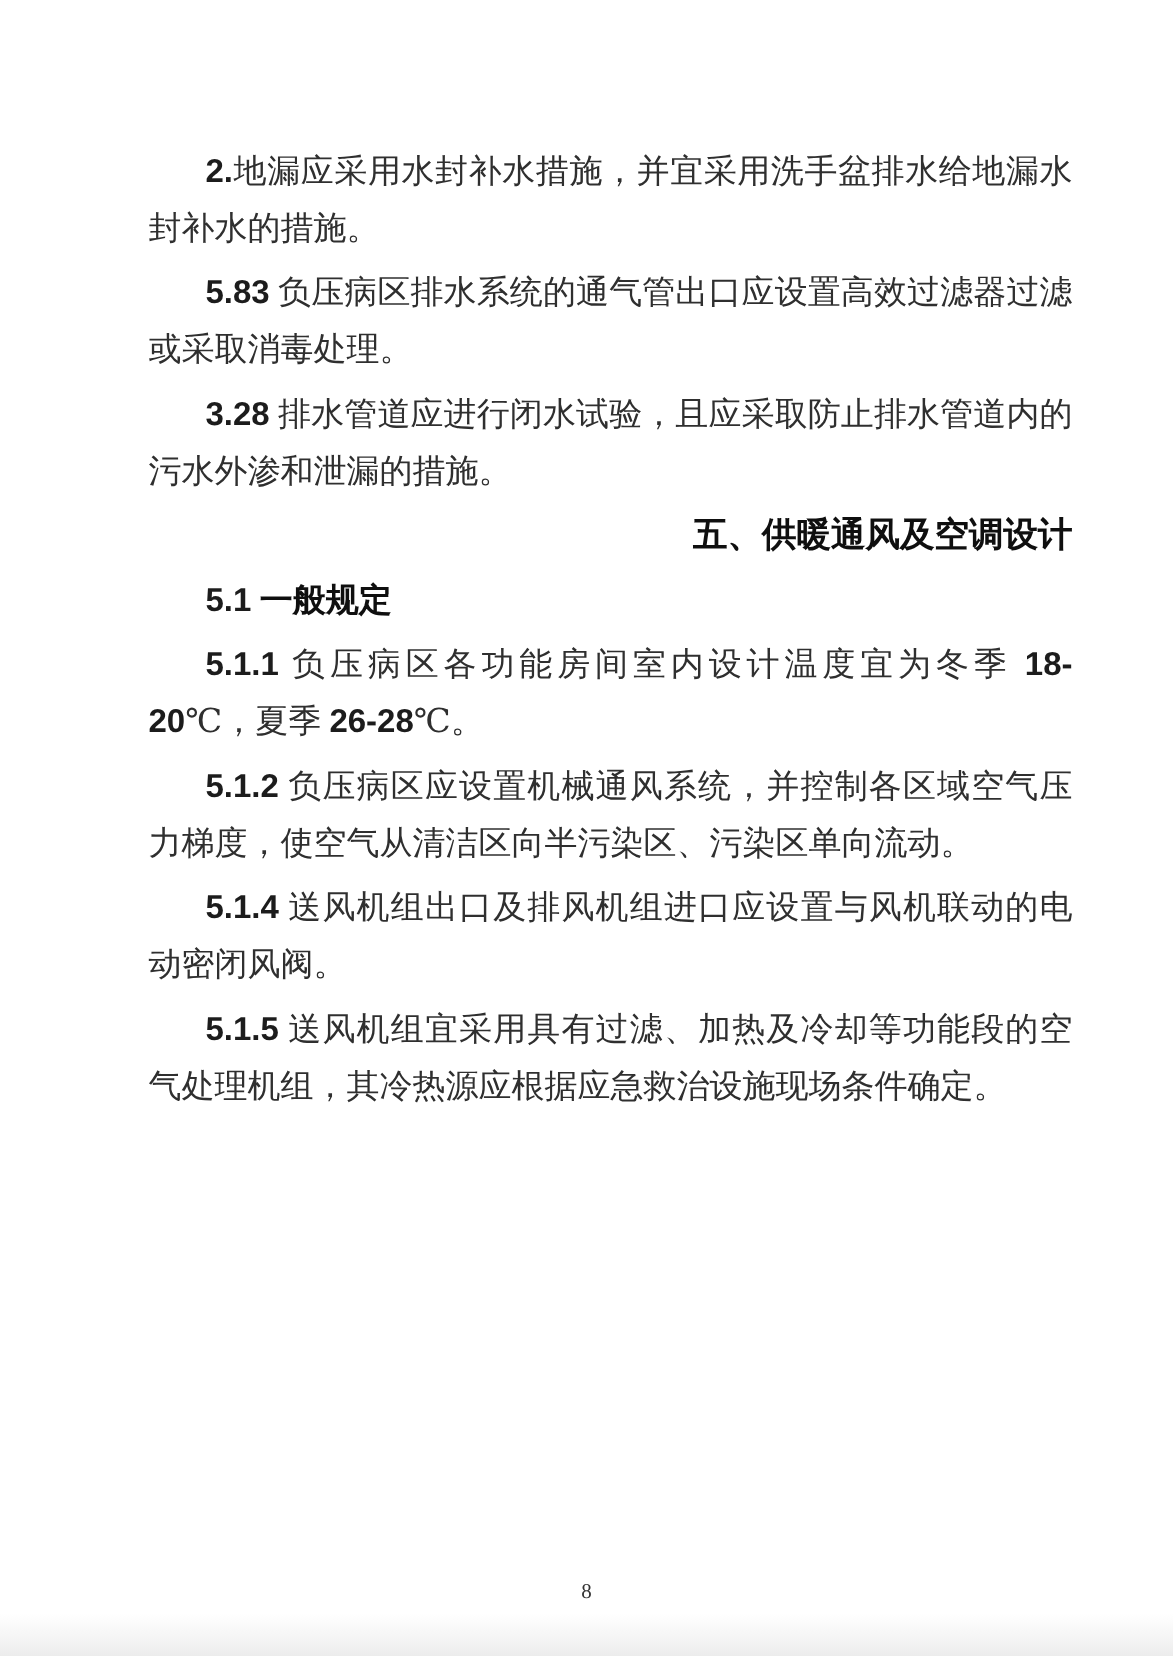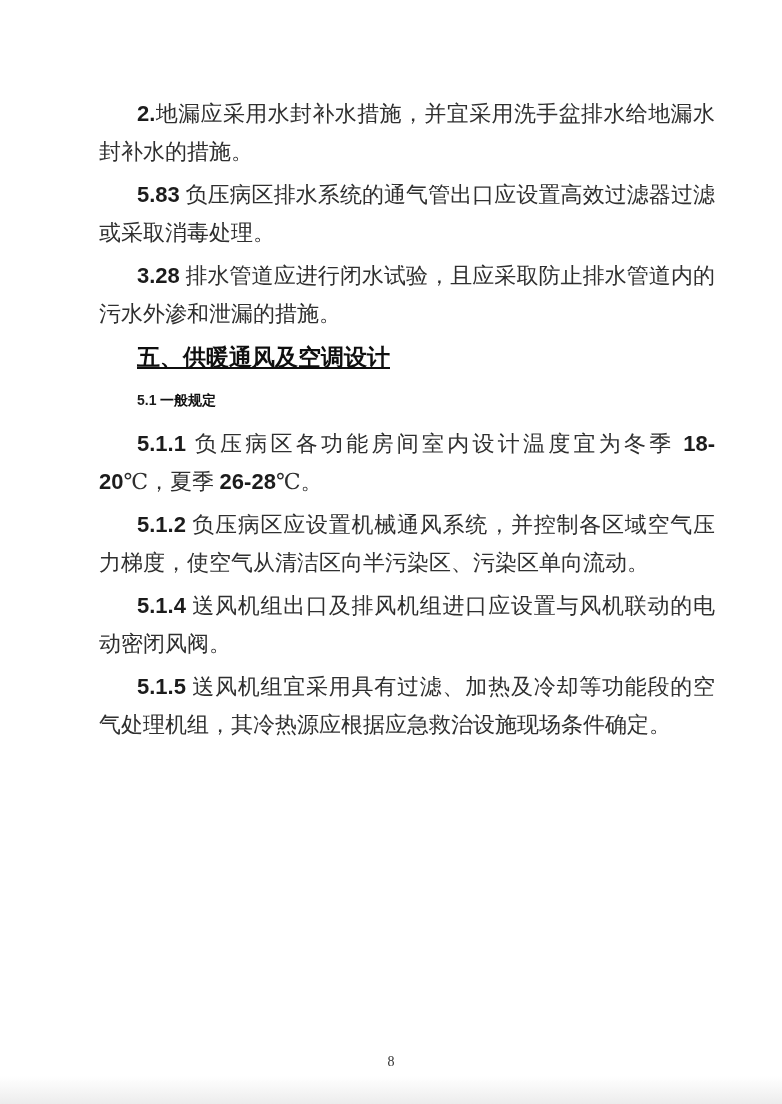--- a/index.html
+++ b/index.html
@@ -33,27 +33,26 @@
     font-weight:400;
   }
   .para{
     font-family:"Liberation Serif","DejaVu Serif",serif;
   }
   .h1{
     font-family:"DejaVu Sans","Liberation Sans",sans-serif;
     font-weight:700;
     font-size:23px;
     color:var(--heading-color);
-    text-align:left;
-    text-decoration:underline;
+    text-align:right;
   }
   .h2{
     font-family:"Liberation Serif","DejaVu Serif",serif;
     font-weight:700;
-    font-size:14px;
+    font-size:22px;
     color:var(--heading-color);
     text-align:left;
   }
   .num{
     font-family:"Liberation Sans","DejaVu Sans",sans-serif;
     font-weight:600;
     color:var(--num-color);
   }
   .h1 .num, .h2 .num{font-weight:700;}
   .cjk{}

